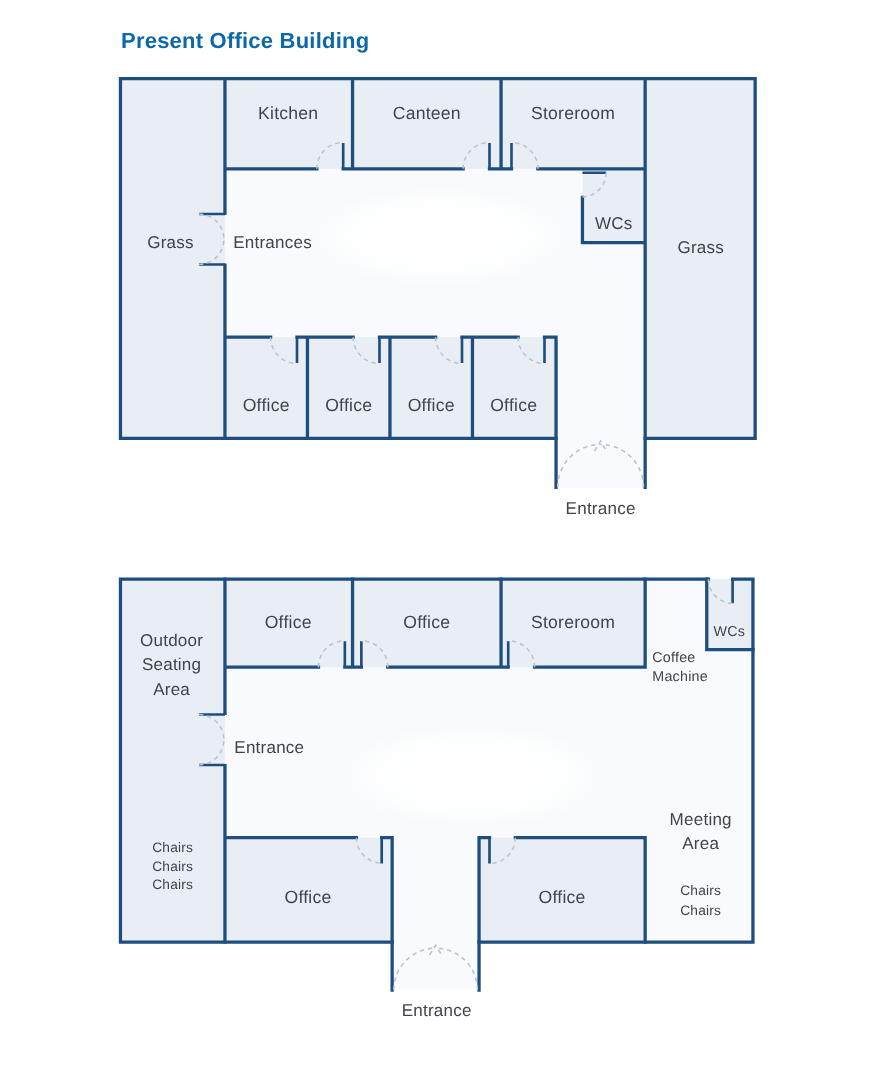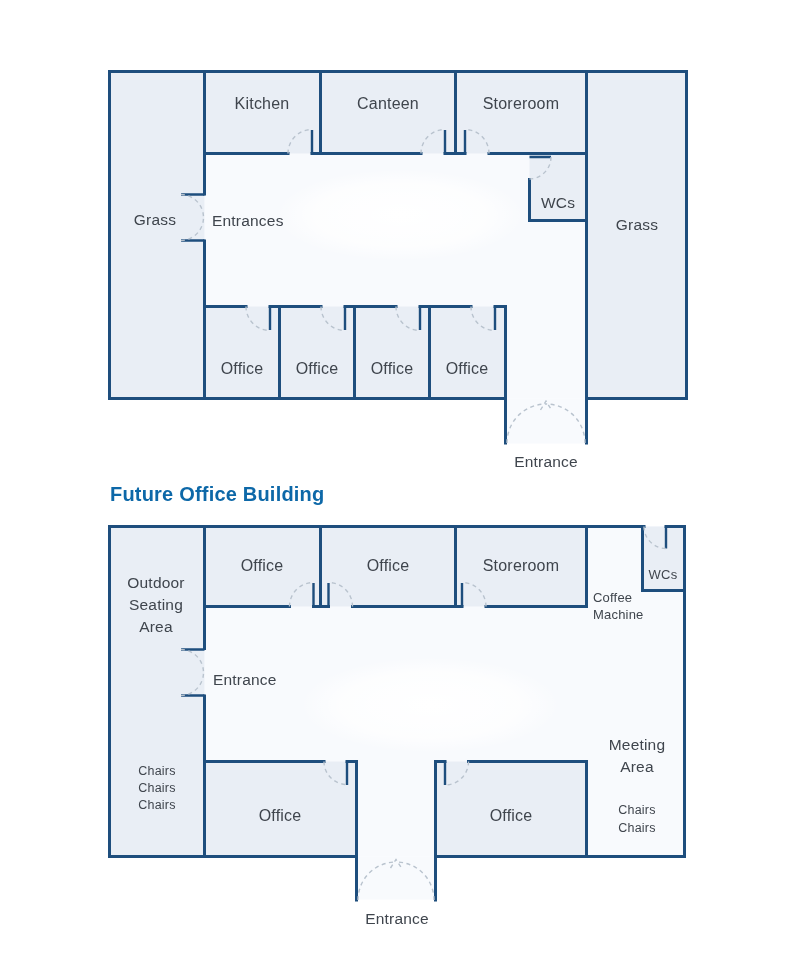--- a/index.html
+++ b/index.html
@@ -19,21 +19,21 @@
   .mid{text-anchor:middle;}
   .t15{font-size:15.5px;}
   .t13{font-size:13px;}
   .t12{font-size:12.5px;}
 </style>
 </head>
 <body>
 
 <div id="stage">
 
-  <div class="title" id="title-future">Future Office Building</div>
+  <div class="title" id="title-present">Present Office Building</div>
 
   <svg id="plan-svg" width="800" height="970" viewBox="0 0 800 970">
     <defs>
       <radialGradient id="glow">
         <stop offset="0" stop-color="#ffffff"></stop>
         <stop offset="0.7" stop-color="#ffffff" stop-opacity="0.7"></stop>
         <stop offset="1" stop-color="#ffffff" stop-opacity="0"></stop>
       </radialGradient>
     </defs>
 

